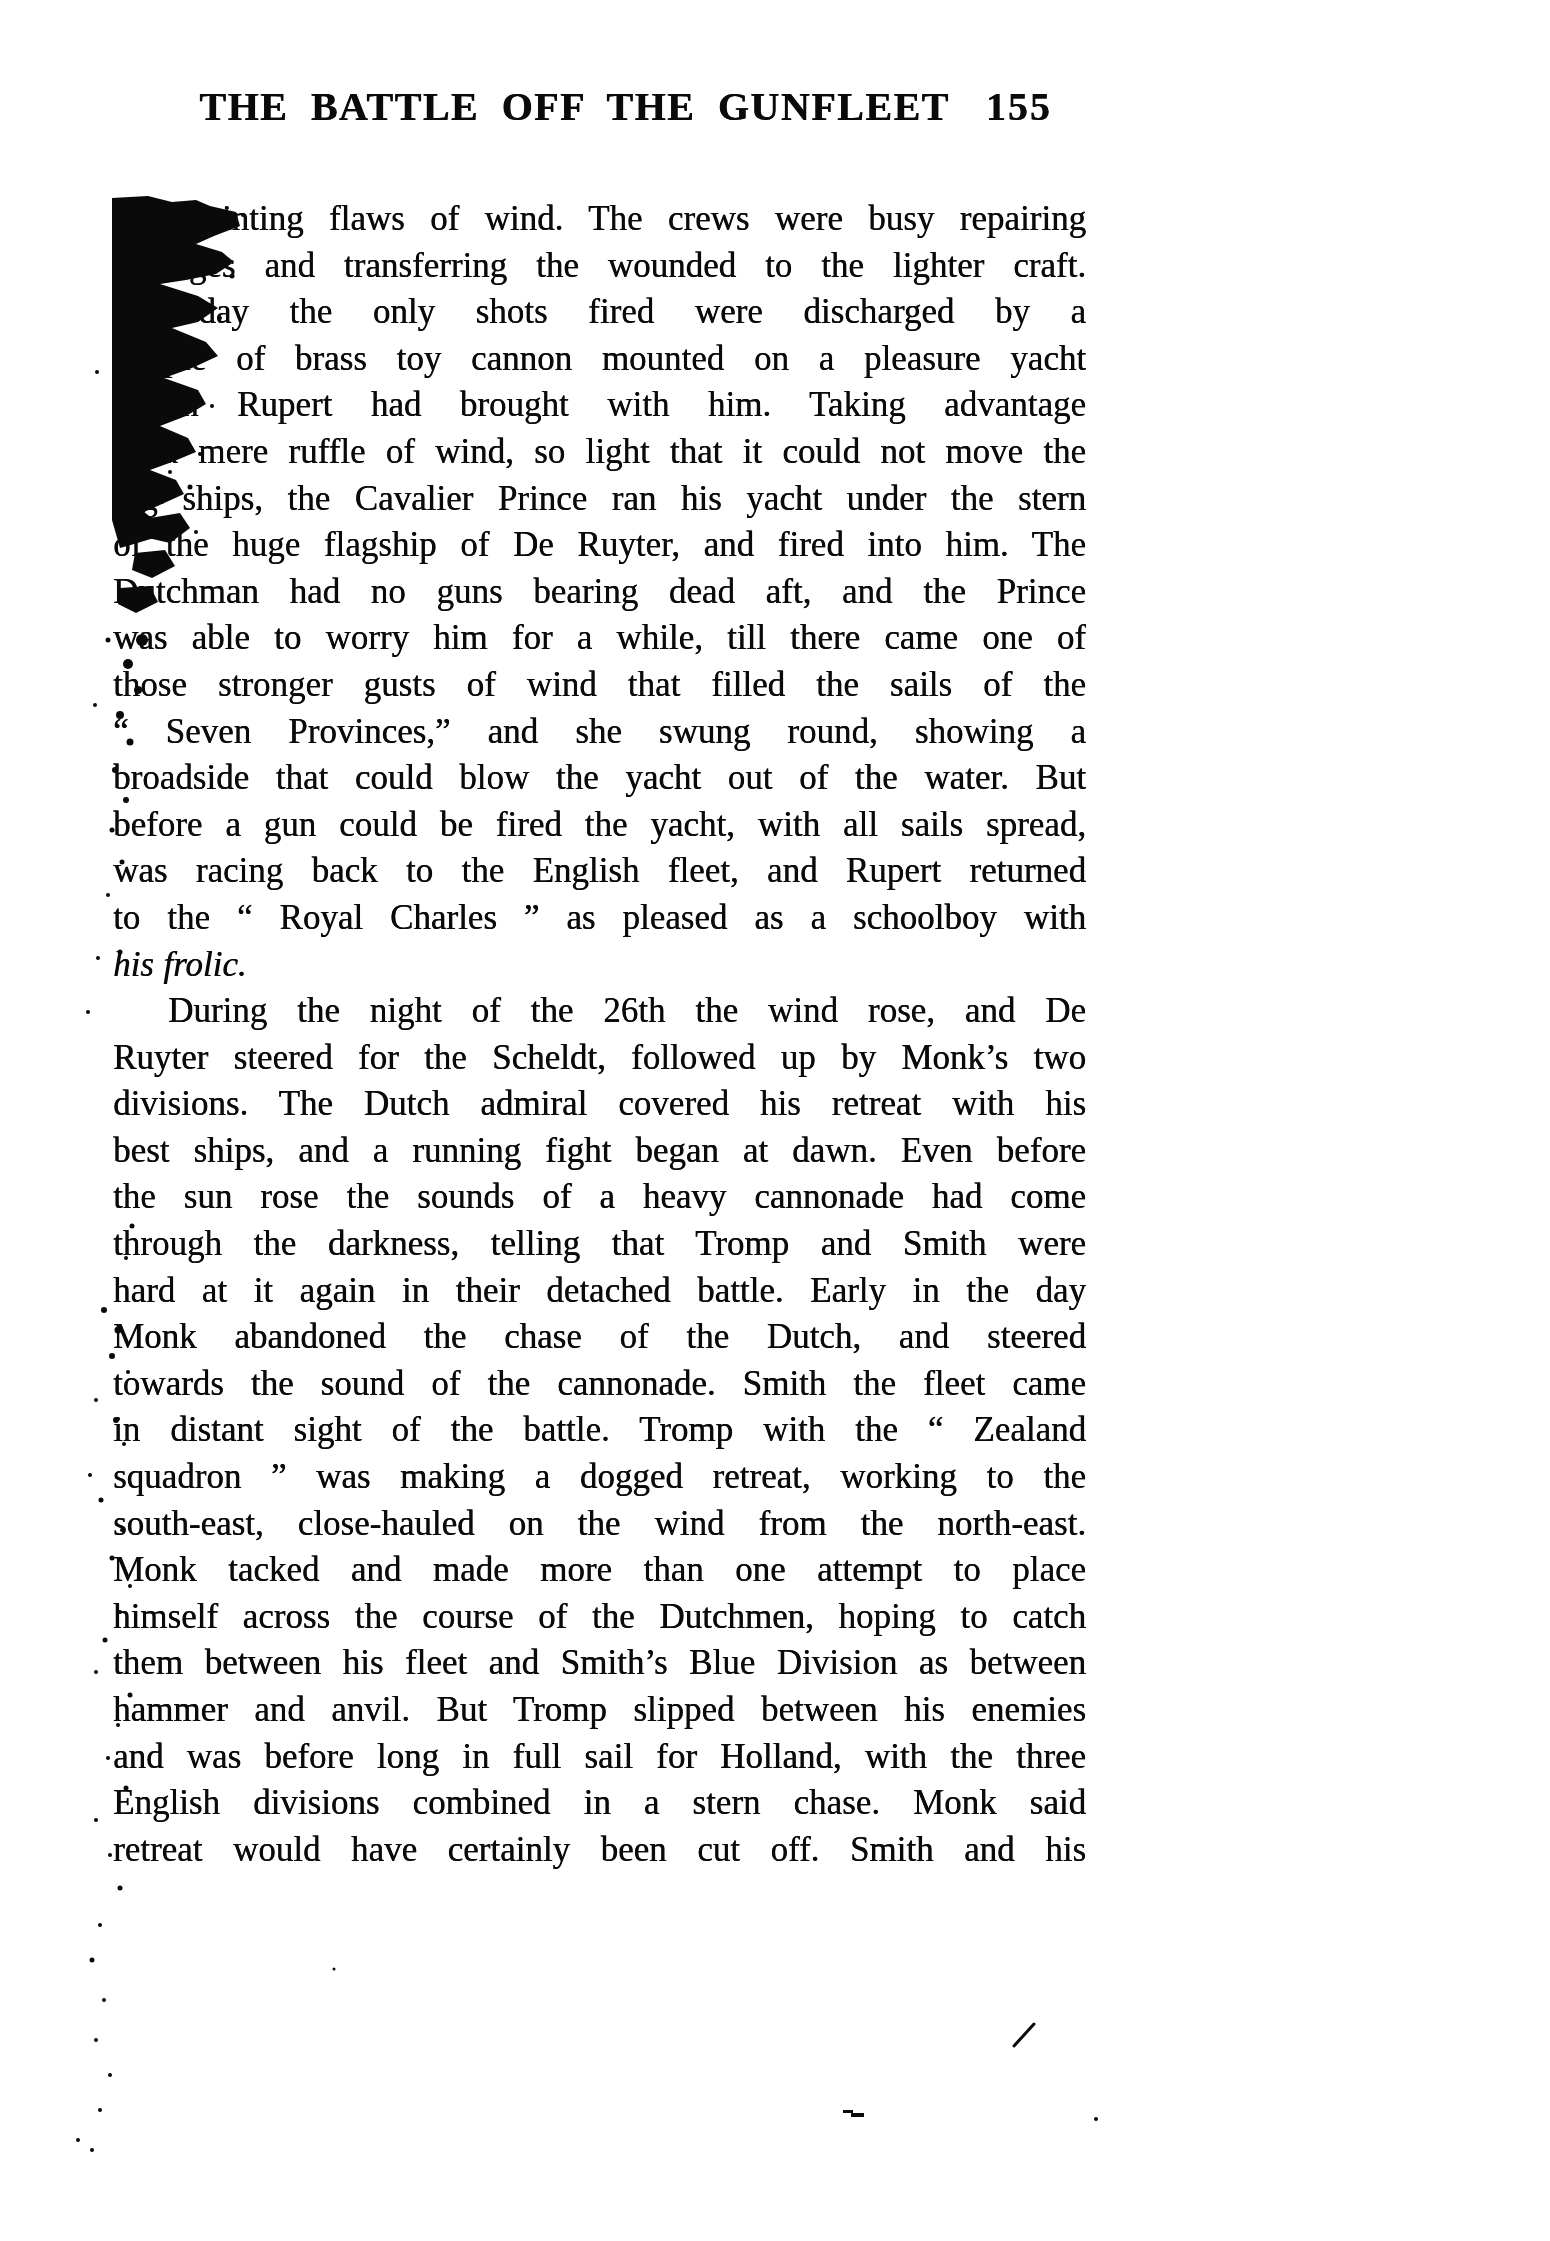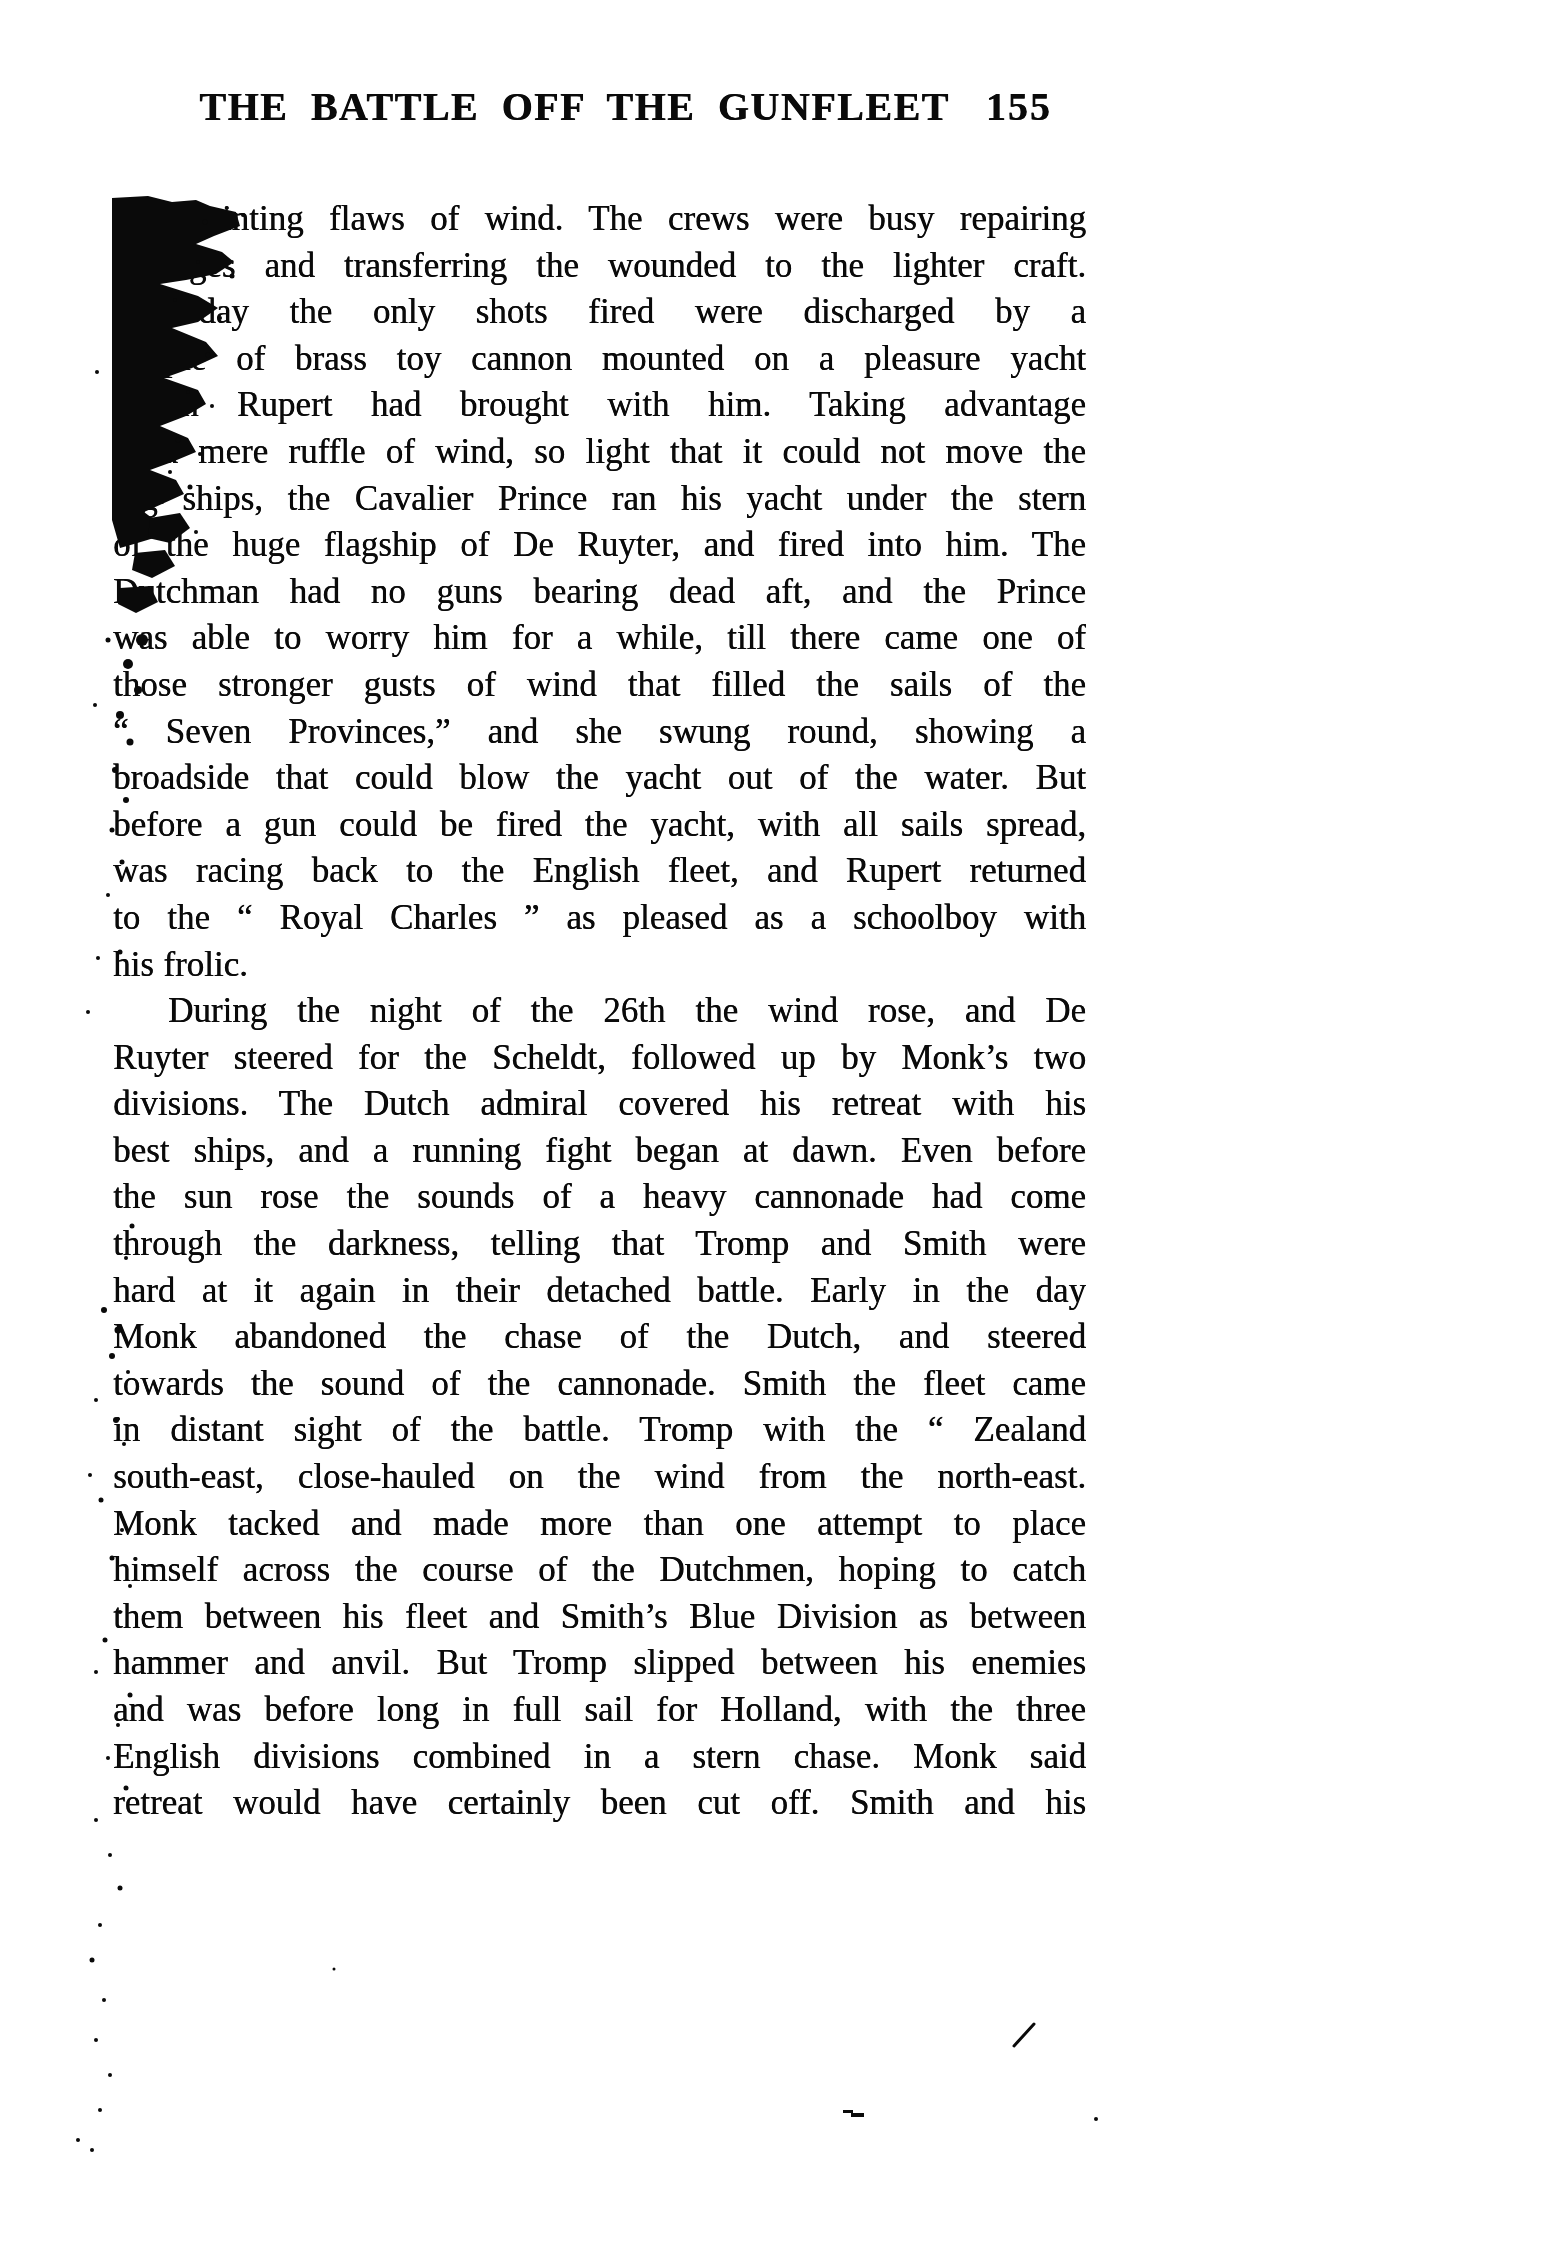--- a/index.html
+++ b/index.html
@@ -48,21 +48,21 @@
   }
   .tl {
     height: 46.6px;
     line-height: 46.6px;
     overflow: hidden;
     text-align: justify;
     text-align-last: justify;
     text-justify: inter-word;
     white-space: normal;
   }
-  .tl.endline { text-align-last: left; }
+  .tl.endline { text-align-last: left; font-style: italic; }
   .tl.indent  { text-indent: 55px; }
   .artifacts {
     position: absolute;
     top: 0; left: 0;
     width: 1550px;
     height: 2241px;
     pointer-events: none;
   }
 </style>
 </head>
@@ -95,20 +95,21 @@
     <div class="tl indent">During the night of the 26th the wind rose, and De</div>
     <div class="tl">Ruyter steered for the Scheldt, followed up by Monk’s two</div>
     <div class="tl">divisions. The Dutch admiral covered his retreat with his</div>
     <div class="tl">best ships, and a running fight began at dawn. Even before</div>
     <div class="tl">the sun rose the sounds of a heavy cannonade had come</div>
     <div class="tl">through the darkness, telling that Tromp and Smith were</div>
     <div class="tl">hard at it again in their detached battle. Early in the day</div>
     <div class="tl">Monk abandoned the chase of the Dutch, and steered</div>
     <div class="tl">towards the sound of the cannonade. Smith the fleet came</div>
     <div class="tl">in distant sight of the battle. Tromp with the “ Zealand</div>
+    <div class="tl">squadron ” was making a dogged retreat, working to the</div>
     <div class="tl">south-east, close-hauled on the wind from the north-east.</div>
     <div class="tl">Monk tacked and made more than one attempt to place</div>
     <div class="tl">himself across the course of the Dutchmen, hoping to catch</div>
     <div class="tl">them between his fleet and Smith’s Blue Division as between</div>
     <div class="tl">hammer and anvil. But Tromp slipped between his enemies</div>
     <div class="tl">and was before long in full sail for Holland, with the three</div>
     <div class="tl">English divisions combined in a stern chase. Monk said</div>
     <div class="tl">retreat would have certainly been cut off. Smith and his</div>
   </div>
 

